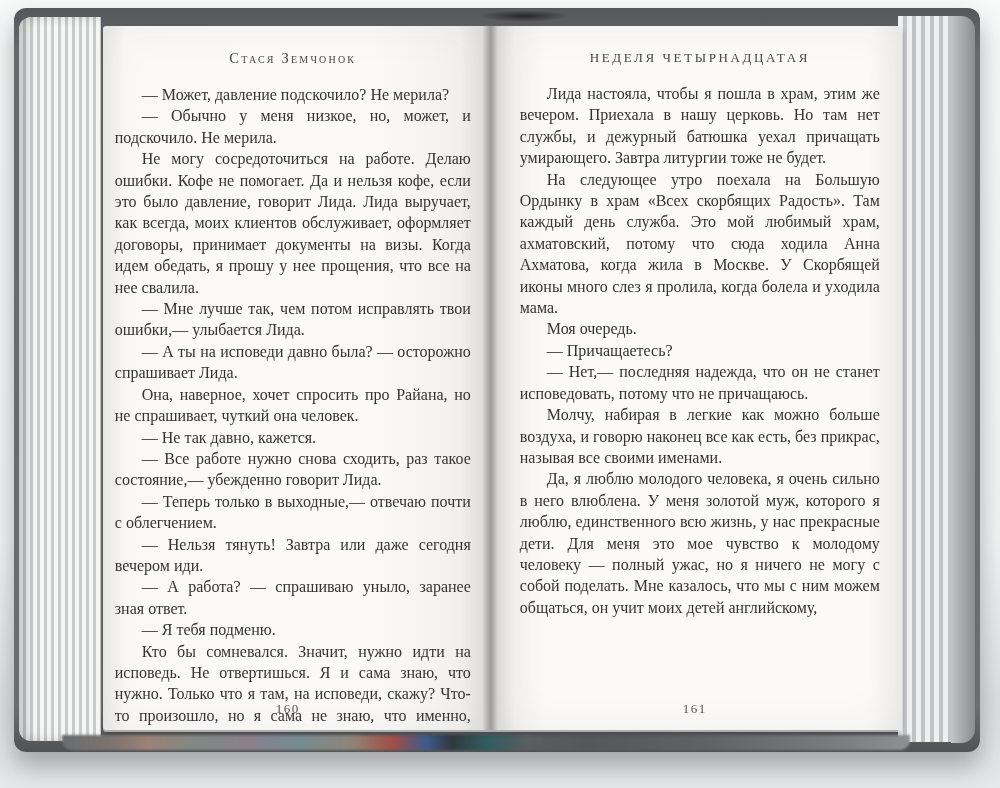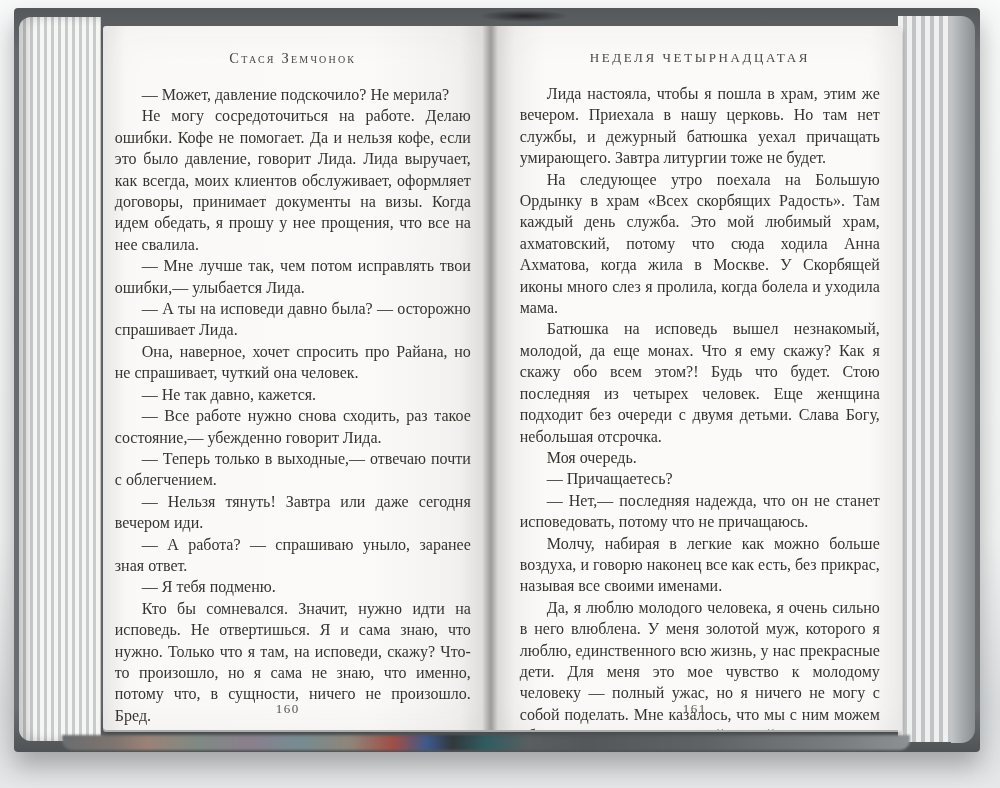--- a/index.html
+++ b/index.html
@@ -8,21 +8,21 @@
     overflow: hidden;
     font-family: "Liberation Serif", "DejaVu Serif", serif;
     background: linear-gradient(180deg, #f8f9f9 0%, #f3f4f4 68%, #dddfe1 90%, #e6e8e9 100%);
   }
 
   
   .book {
     position: absolute;
     left: 14px; top: 8px;
     width: 966px; height: 744px;
-    border-radius: 4px;
+    border-radius: 12px;
     background: linear-gradient(180deg, #55585b 0%, #676a6d 6%, #6b6e71 94%, #505356 100%);
     box-shadow: 0 14px 26px rgba(40,44,46,0.35);
   }
 
   
   .edge-left {
     position: absolute; left: 5px; top: 9px; bottom: 11px; width: 82px;
     border-radius: 12px 0 0 12px;
     background: repeating-linear-gradient(90deg, #f6f6f5 0 4px, #c8cacc 4px 7px);
     box-shadow: inset 8px 0 10px rgba(0,0,0,0.18);
@@ -131,20 +131,21 @@
   <div class="spine-notch"></div>
   <div class="bottom-band"></div>
 
   <div class="paper">
 
     <div class="page page-left">
       <div class="col">
         <div class="running-head smallcaps">Стася Земчонок</div>
         <div class="text-block">
             <p>— Может, давление подскочило? Не мерила?</p>
+            <p>— Обычно у меня низкое, но, может, и подскочило. Не мерила.</p>
             <p>Не могу сосредоточиться на работе. Делаю ошибки. Кофе не помогает. Да и нельзя кофе, если это было давление, говорит Лида. Лида выручает, как всегда, моих клиентов обслуживает, оформляет договоры, принимает документы на визы. Когда идем обедать, я прошу у нее прощения, что все на нее свалила.</p>
             <p>— Мне лучше так, чем потом исправлять твои ошибки,— улыбается Лида.</p>
             <p>— А ты на исповеди давно была? — осторожно спрашивает Лида.</p>
             <p>Она, наверное, хочет спросить про Райана, но не спрашивает, чуткий она человек.</p>
             <p>— Не так давно, кажется.</p>
             <p>— Все работе нужно снова сходить, раз такое состояние,— убежденно говорит Лида.</p>
             <p>— Теперь только в выходные,— отвечаю почти с облегчением.</p>
             <p>— Нельзя тянуть! Завтра или даже сегодня вечером иди.</p>
             <p>— А работа? — спрашиваю уныло, заранее зная ответ.</p>
             <p>— Я тебя подменю.</p>
@@ -155,21 +156,20 @@
     </div>
 
     <div class="gutter"></div>
 
     <div class="page page-right">
       <div class="col">
         <div class="running-head">НЕДЕЛЯ ЧЕТЫРНАДЦАТАЯ</div>
         <div class="text-block">
             <p>Лида настояла, чтобы я пошла в храм, этим же вечером. Приехала в нашу церковь. Но там нет службы, и дежурный батюшка уехал причащать умирающего. Завтра литургии тоже не будет.</p>
             <p>На следующее утро поехала на Большую Ордынку в храм «Всех скорбящих Радость». Там каждый день служба. Это мой любимый храм, ахматовский, потому что сюда ходила Анна Ахматова, когда жила в Москве. У Скорбящей иконы много слез я пролила, когда болела и уходила мама.</p>
-            <p>Батюшка на исповедь вышел незнакомый, молодой, да еще монах. Что я ему скажу? Как я скажу обо всем этом?! Будь что будет. Стою последняя из четырех человек. Еще женщина подходит без очереди с двумя детьми. Слава Богу, небольшая отсрочка.</p>
             <p>Моя очередь.</p>
             <p>— Причащаетесь?</p>
             <p>— Нет,— последняя надежда, что он не станет исповедовать, потому что не причащаюсь.</p>
             <p>Молчу, набирая в легкие как можно больше воздуха, и говорю наконец все как есть, без прикрас, называя все своими именами.</p>
             <p>Да, я люблю молодого человека, я очень сильно в него влюблена. У меня золотой муж, которого я люблю, единственного всю жизнь, у нас прекрасные дети. Для меня это мое чувство к молодому человеку — полный ужас, но я ничего не могу с собой поделать. Мне казалось, что мы с ним можем общаться, он учит моих детей английскому,</p>
           </div>
       </div>
       <div class="folio">161</div>
     </div>
 

